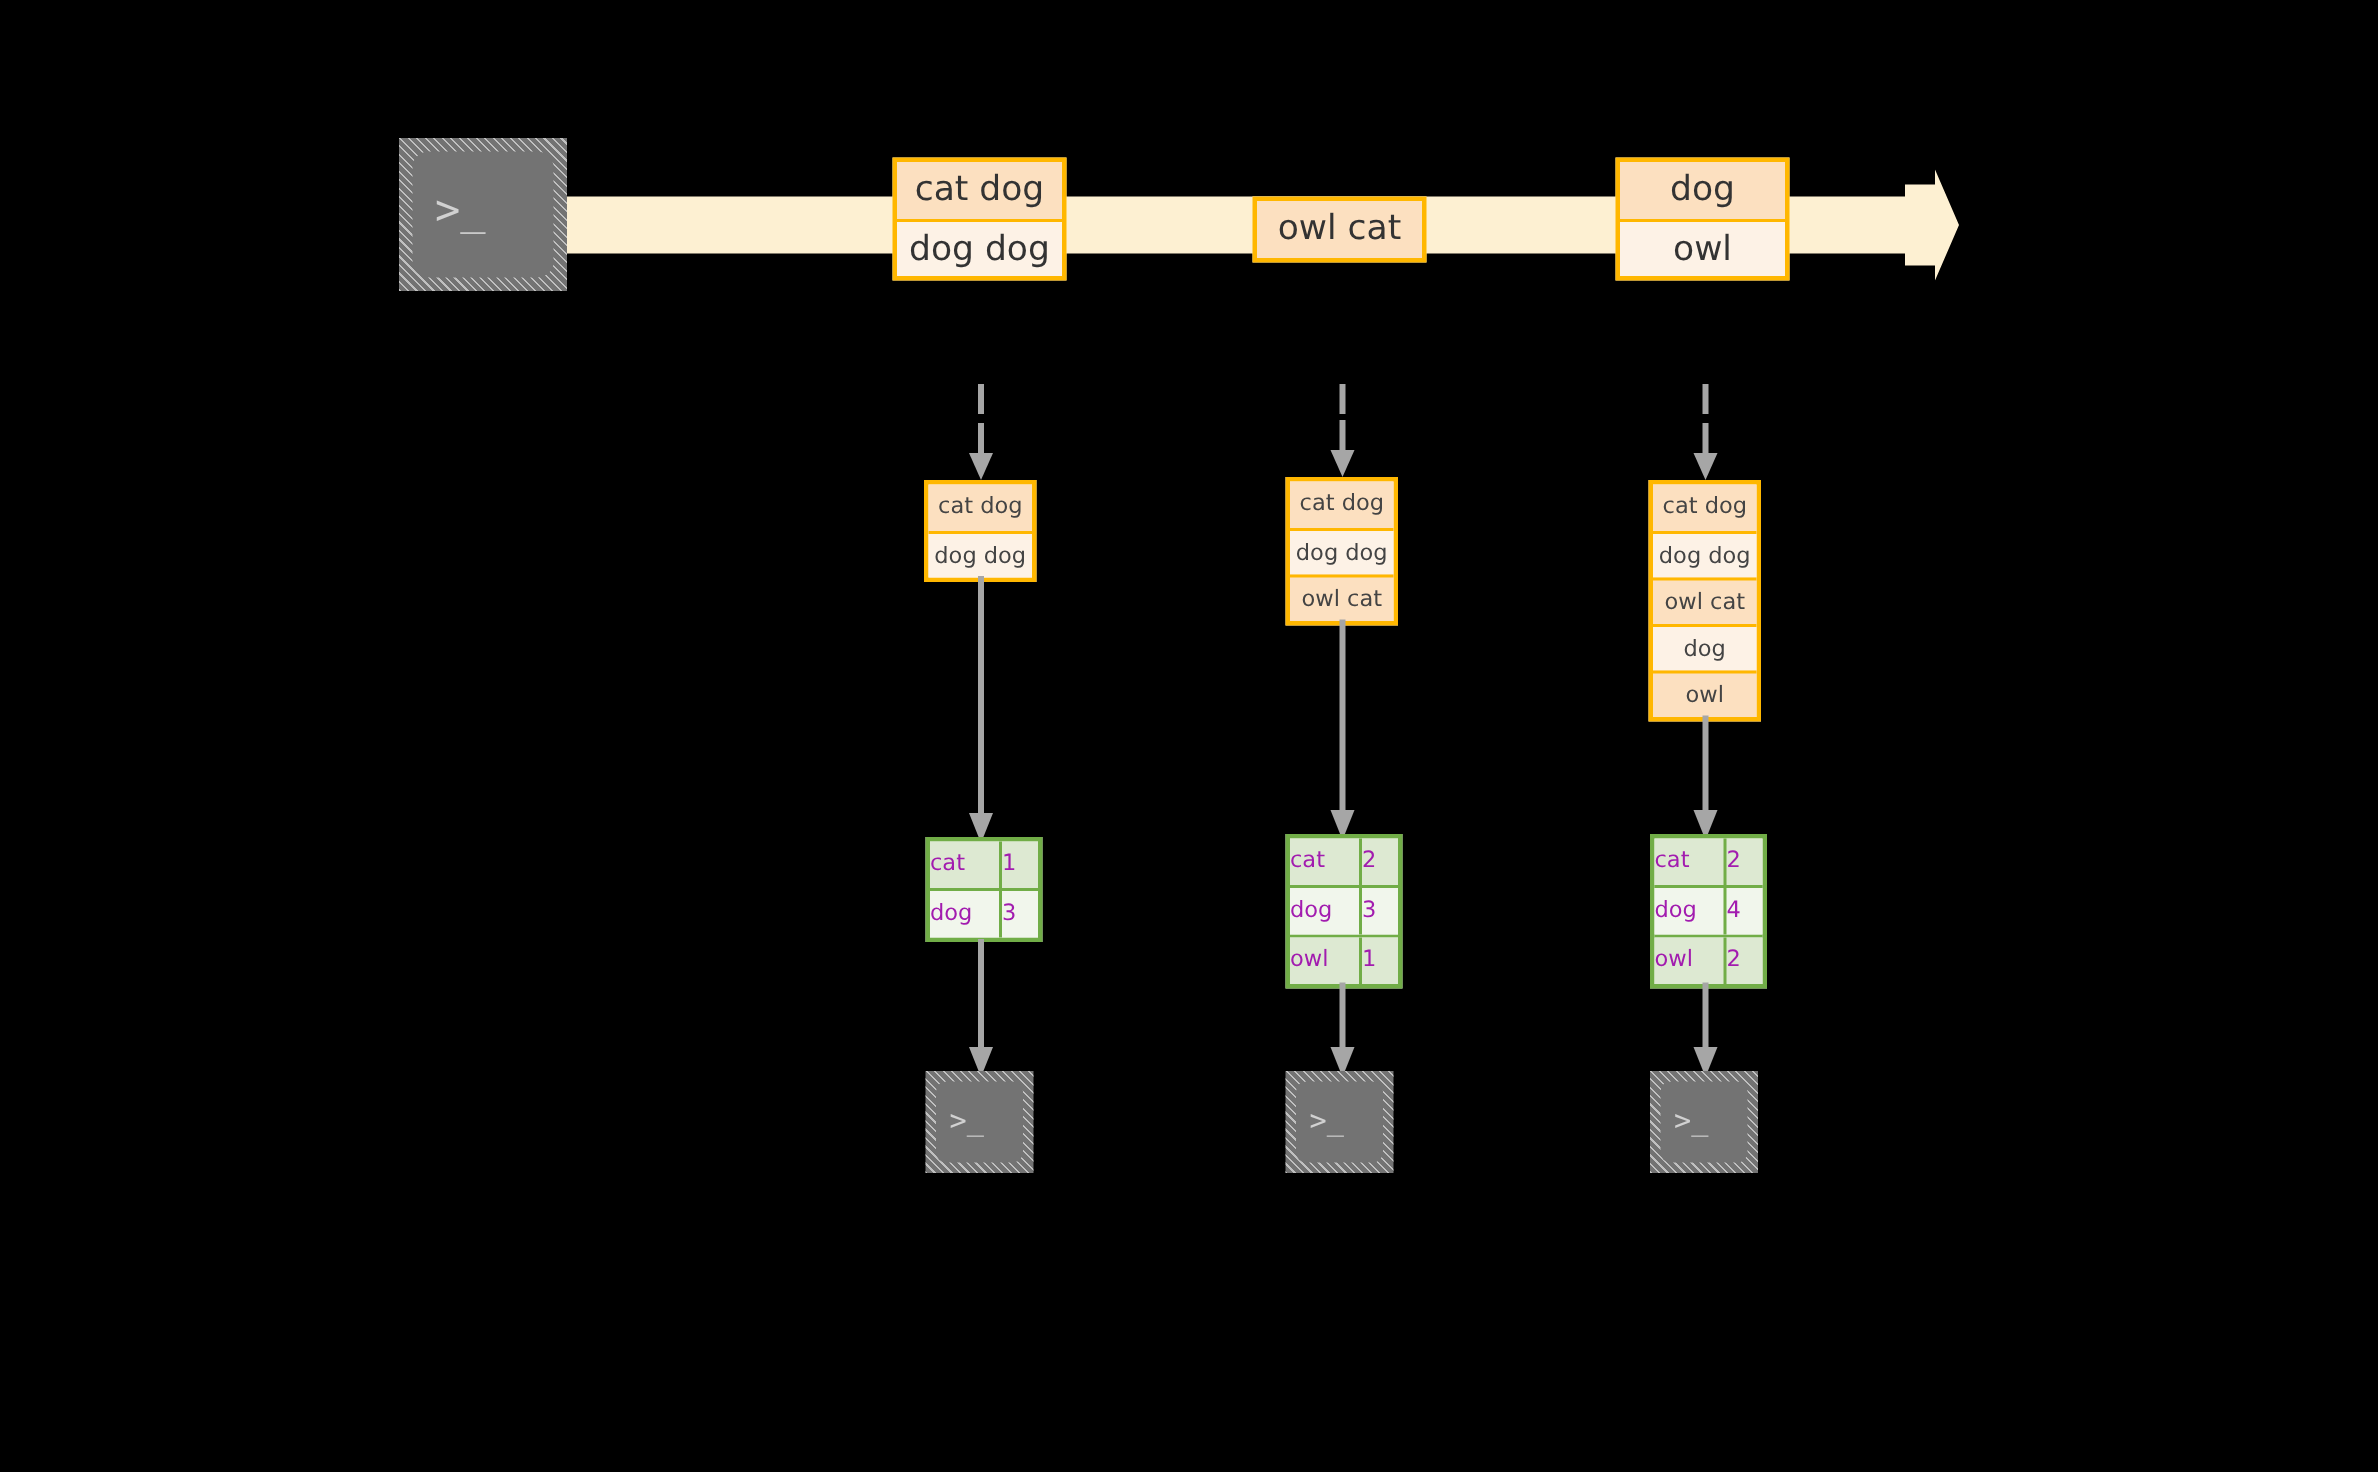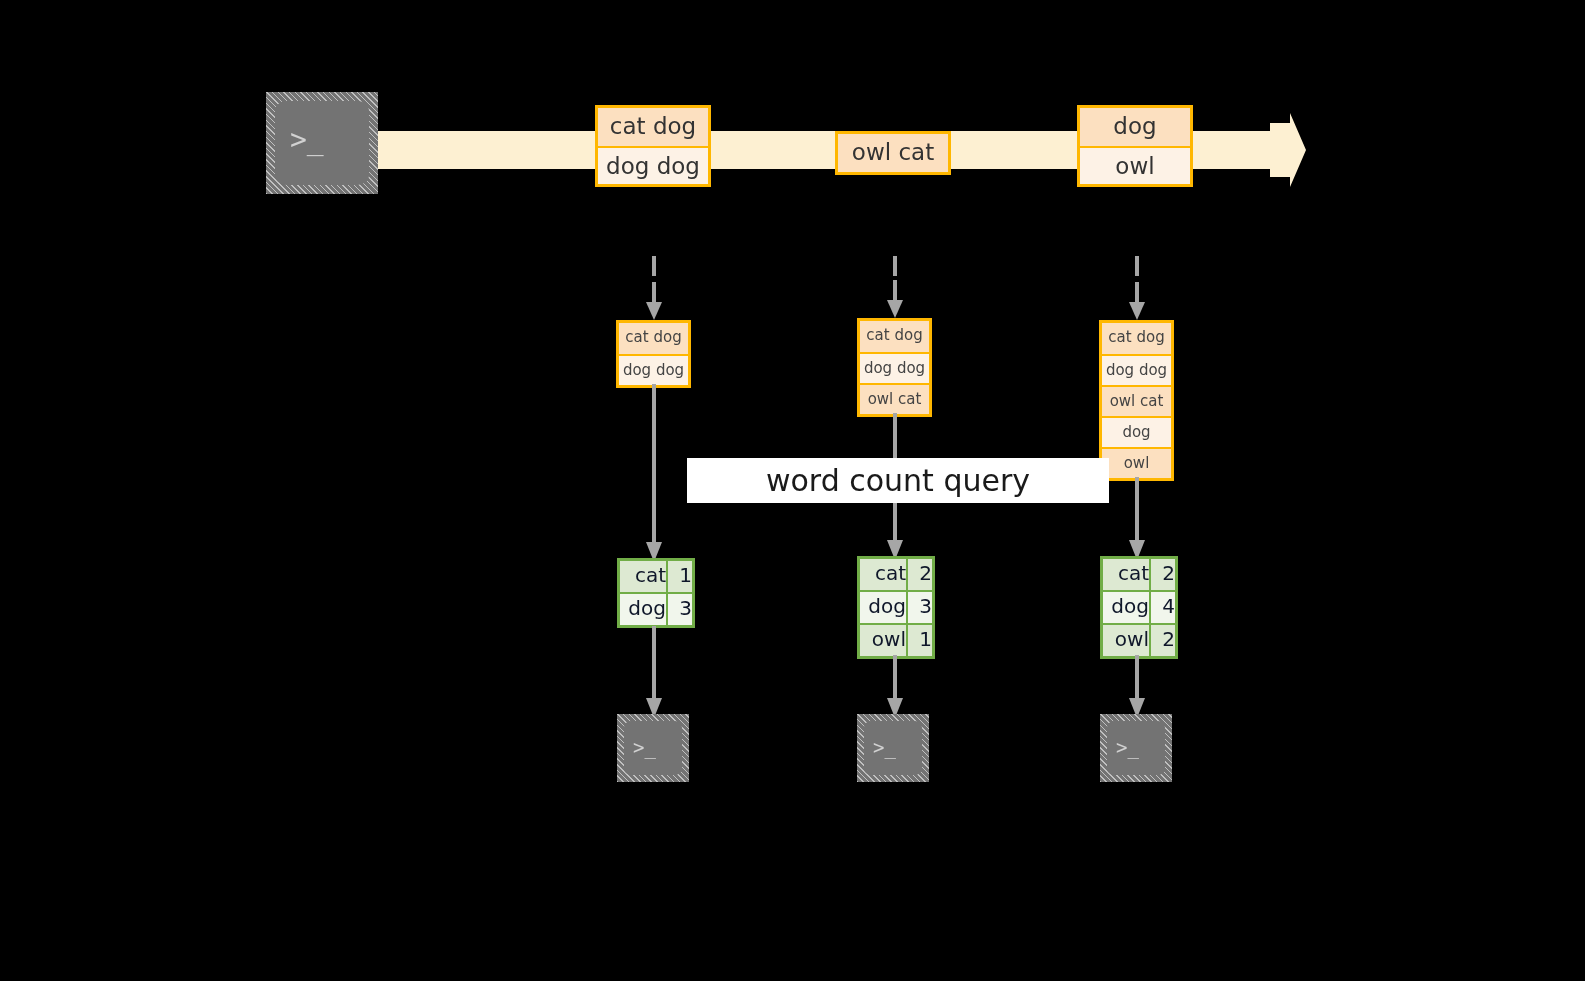--- a/index.html
+++ b/index.html
@@ -132,24 +132,24 @@
     border-collapse: separate;
   }
   .res .row {
     display: flex;
     height: 31px;
   }
   .res .row + .row { border-top: 2px solid #71ad47; }
   .res .row .k,
   .res .row .v {
     box-sizing: border-box;
-    font-size: 20px;
+    font-size: 15px;
     line-height: 29px;
-    color: #0f172a;
-    text-align: right;
+    color: #a21caf;
+    text-align: left;
     white-space: nowrap;
     overflow: hidden;
   }
   .res .row .k { width: 46px; }
   .res .row .v { width: 26px; border-left: 2px solid #71ad47; }
   .res .row.dark  .k, .res .row.dark  .v { background: #dde9d2; }
   .res .row.light .k, .res .row.light .v { background: #f1f6ec; }
 
   .res.g1 { left: 617px; top: 558px; }
   .res.g2 { left: 857px; top: 556px; }
@@ -263,21 +263,20 @@
     </svg>
   </div>
 
   <div class="conn" style="left:1128px; top:477px;">
     <svg width="20" height="83" viewBox="0 0 20 83">
       <line x1="9" y1="0" x2="9" y2="67" stroke="#a6a6a6" stroke-width="4"></line>
       <polygon points="9,83 1,63 17,63" fill="#a6a6a6"></polygon>
     </svg>
   </div>
 
-  <div class="query-label">word count query</div>
 
   <div class="res g1">
     <div class="row dark">
       <div class="k">cat</div>
       <div class="v">1</div>
     </div>
     <div class="row light">
       <div class="k">dog</div>
       <div class="v">3</div>
     </div>

